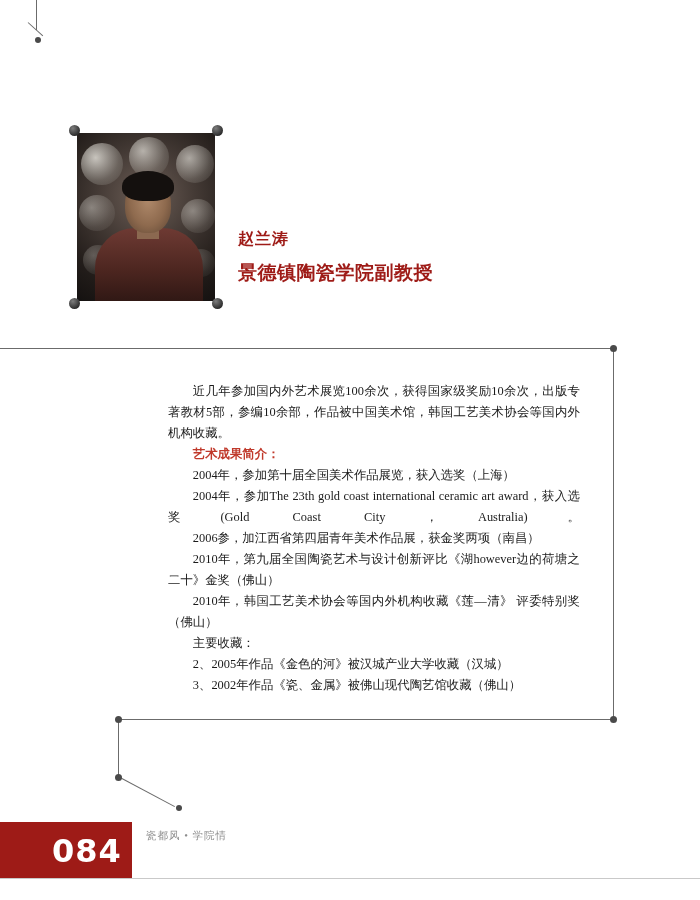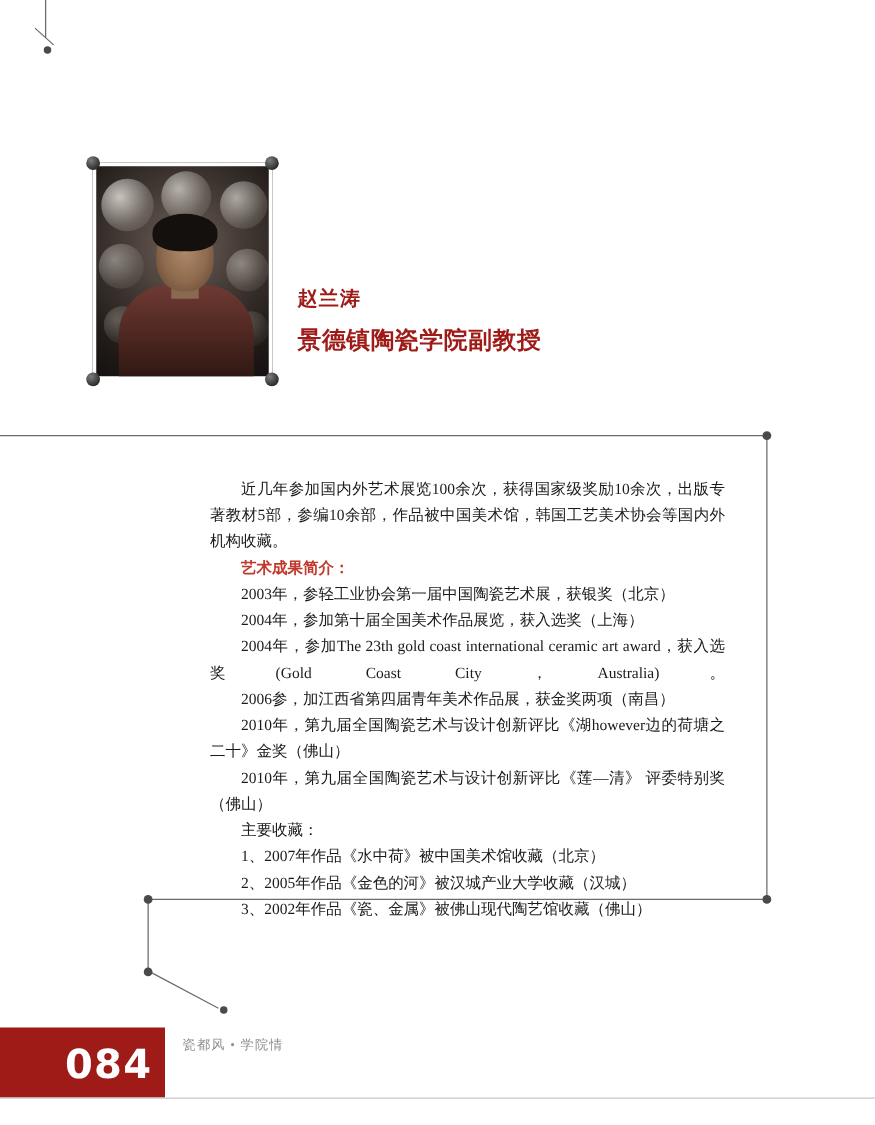--- a/index.html
+++ b/index.html
@@ -326,28 +326,26 @@
   </div>
 
   <div class="name-block">
     <div class="name">赵兰涛</div>
     <div class="title">景德镇陶瓷学院副教授</div>
   </div>
 
   <div class="body-text">
     <p class="indent">近几年参加国内外艺术展览100余次，获得国家级奖励10余次，出版专著教材5部，参编10余部，作品被中国美术馆，韩国工艺美术协会等国内外机构收藏。</p>
     <p class="section-head">艺术成果简介：</p>
-    <p class="indent">2003年，参轻工业协会第一届中国陶瓷艺术展，获银奖（北京）</p>
     <p class="indent">2004年，参加第十届全国美术作品展览，获入选奖（上海）</p>
     <p class="indent just-row">2004年，参加The 23th gold coast international ceramic art award，获入选奖(Gold Coast City，Australia)。</p>
     <p class="indent">2006参，加江西省第四届青年美术作品展，获金奖两项（南昌）</p>
     <p class="indent">2010年，第九届全国陶瓷艺术与设计创新评比《湖however边的荷塘之二十》金奖（佛山）</p>
-    <p class="indent">2010年，第九届全国陶瓷艺术与设计创新评比《莲—清》 评委特别奖（佛山）</p>
+    <p class="indent">2010年，韩国工艺美术协会等国内外机构收藏《莲—清》 评委特别奖（佛山）</p>
     <p class="indent">主要收藏：</p>
-    <p class="indent">1、2007年作品《水中荷》被中国美术馆收藏（北京）</p>
     <p class="indent">2、2005年作品《金色的河》被汉城产业大学收藏（汉城）</p>
     <p class="indent">3、2002年作品《瓷、金属》被佛山现代陶艺馆收藏（佛山）</p>
   </div>
 
   <div class="footer-bar"></div>
   <div class="folio">084</div>
   <div class="footer-caption">瓷都风 • 学院情</div>
   <div class="footer-rule"></div>
 
 </div>

